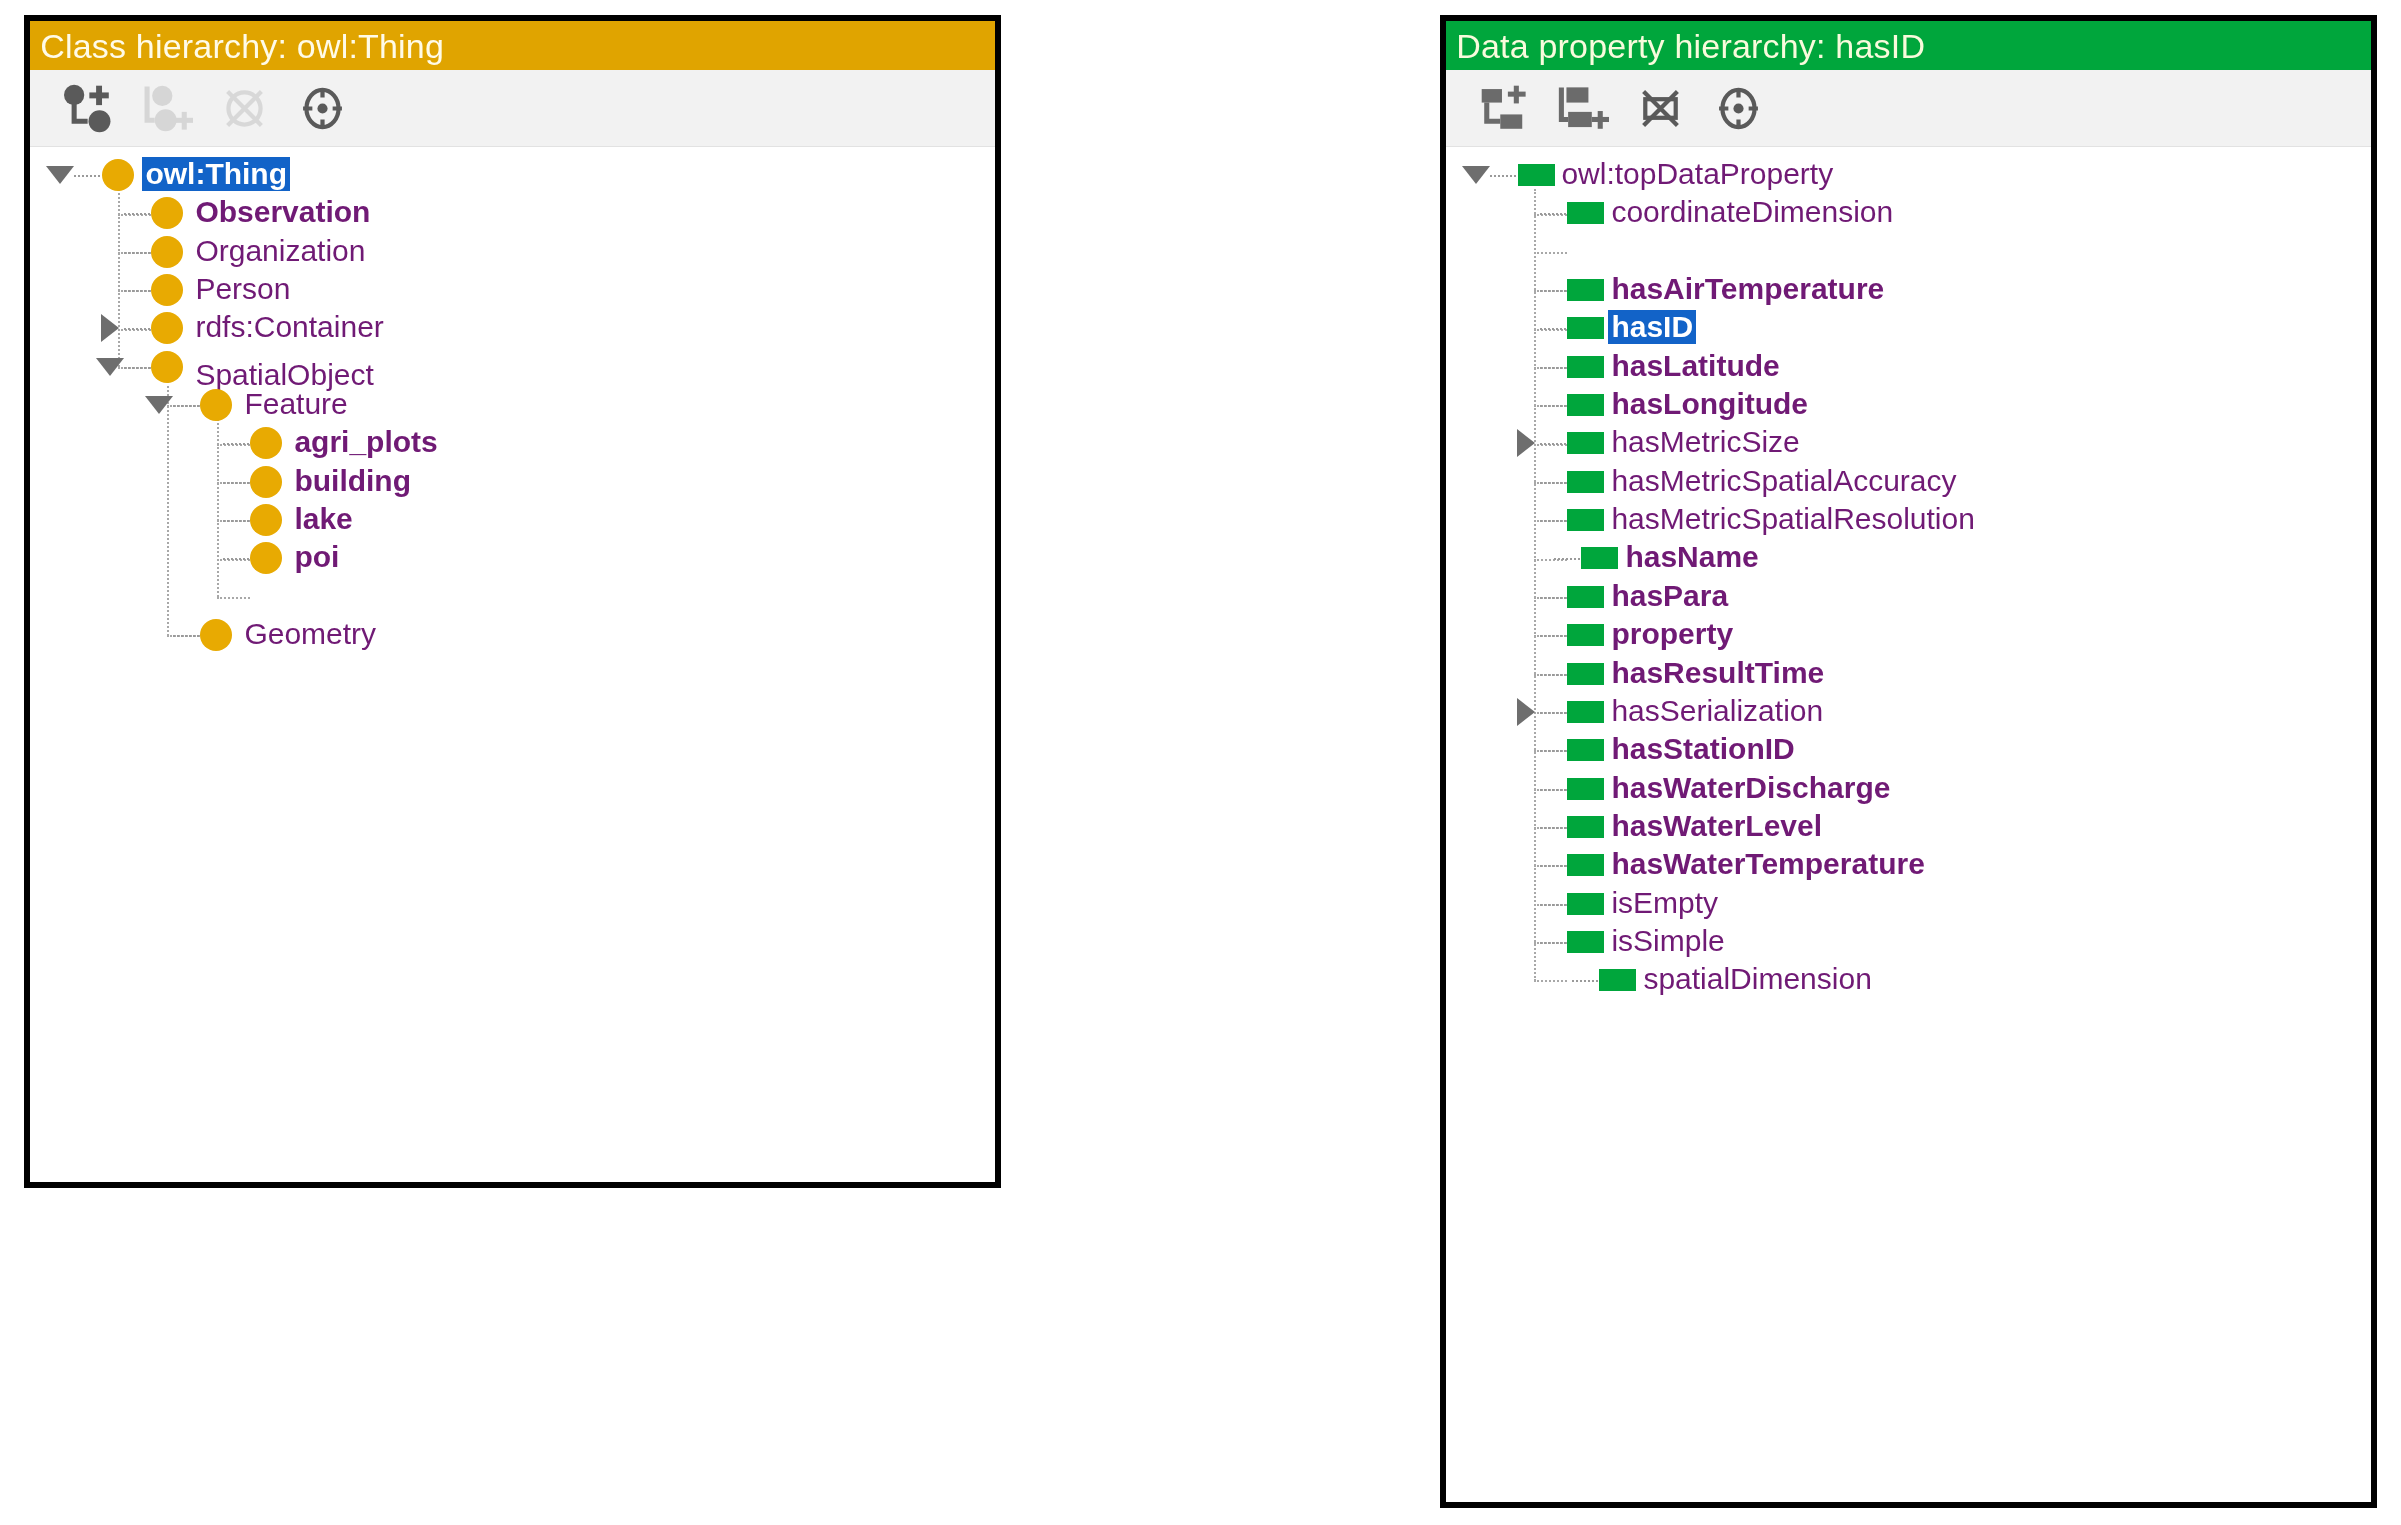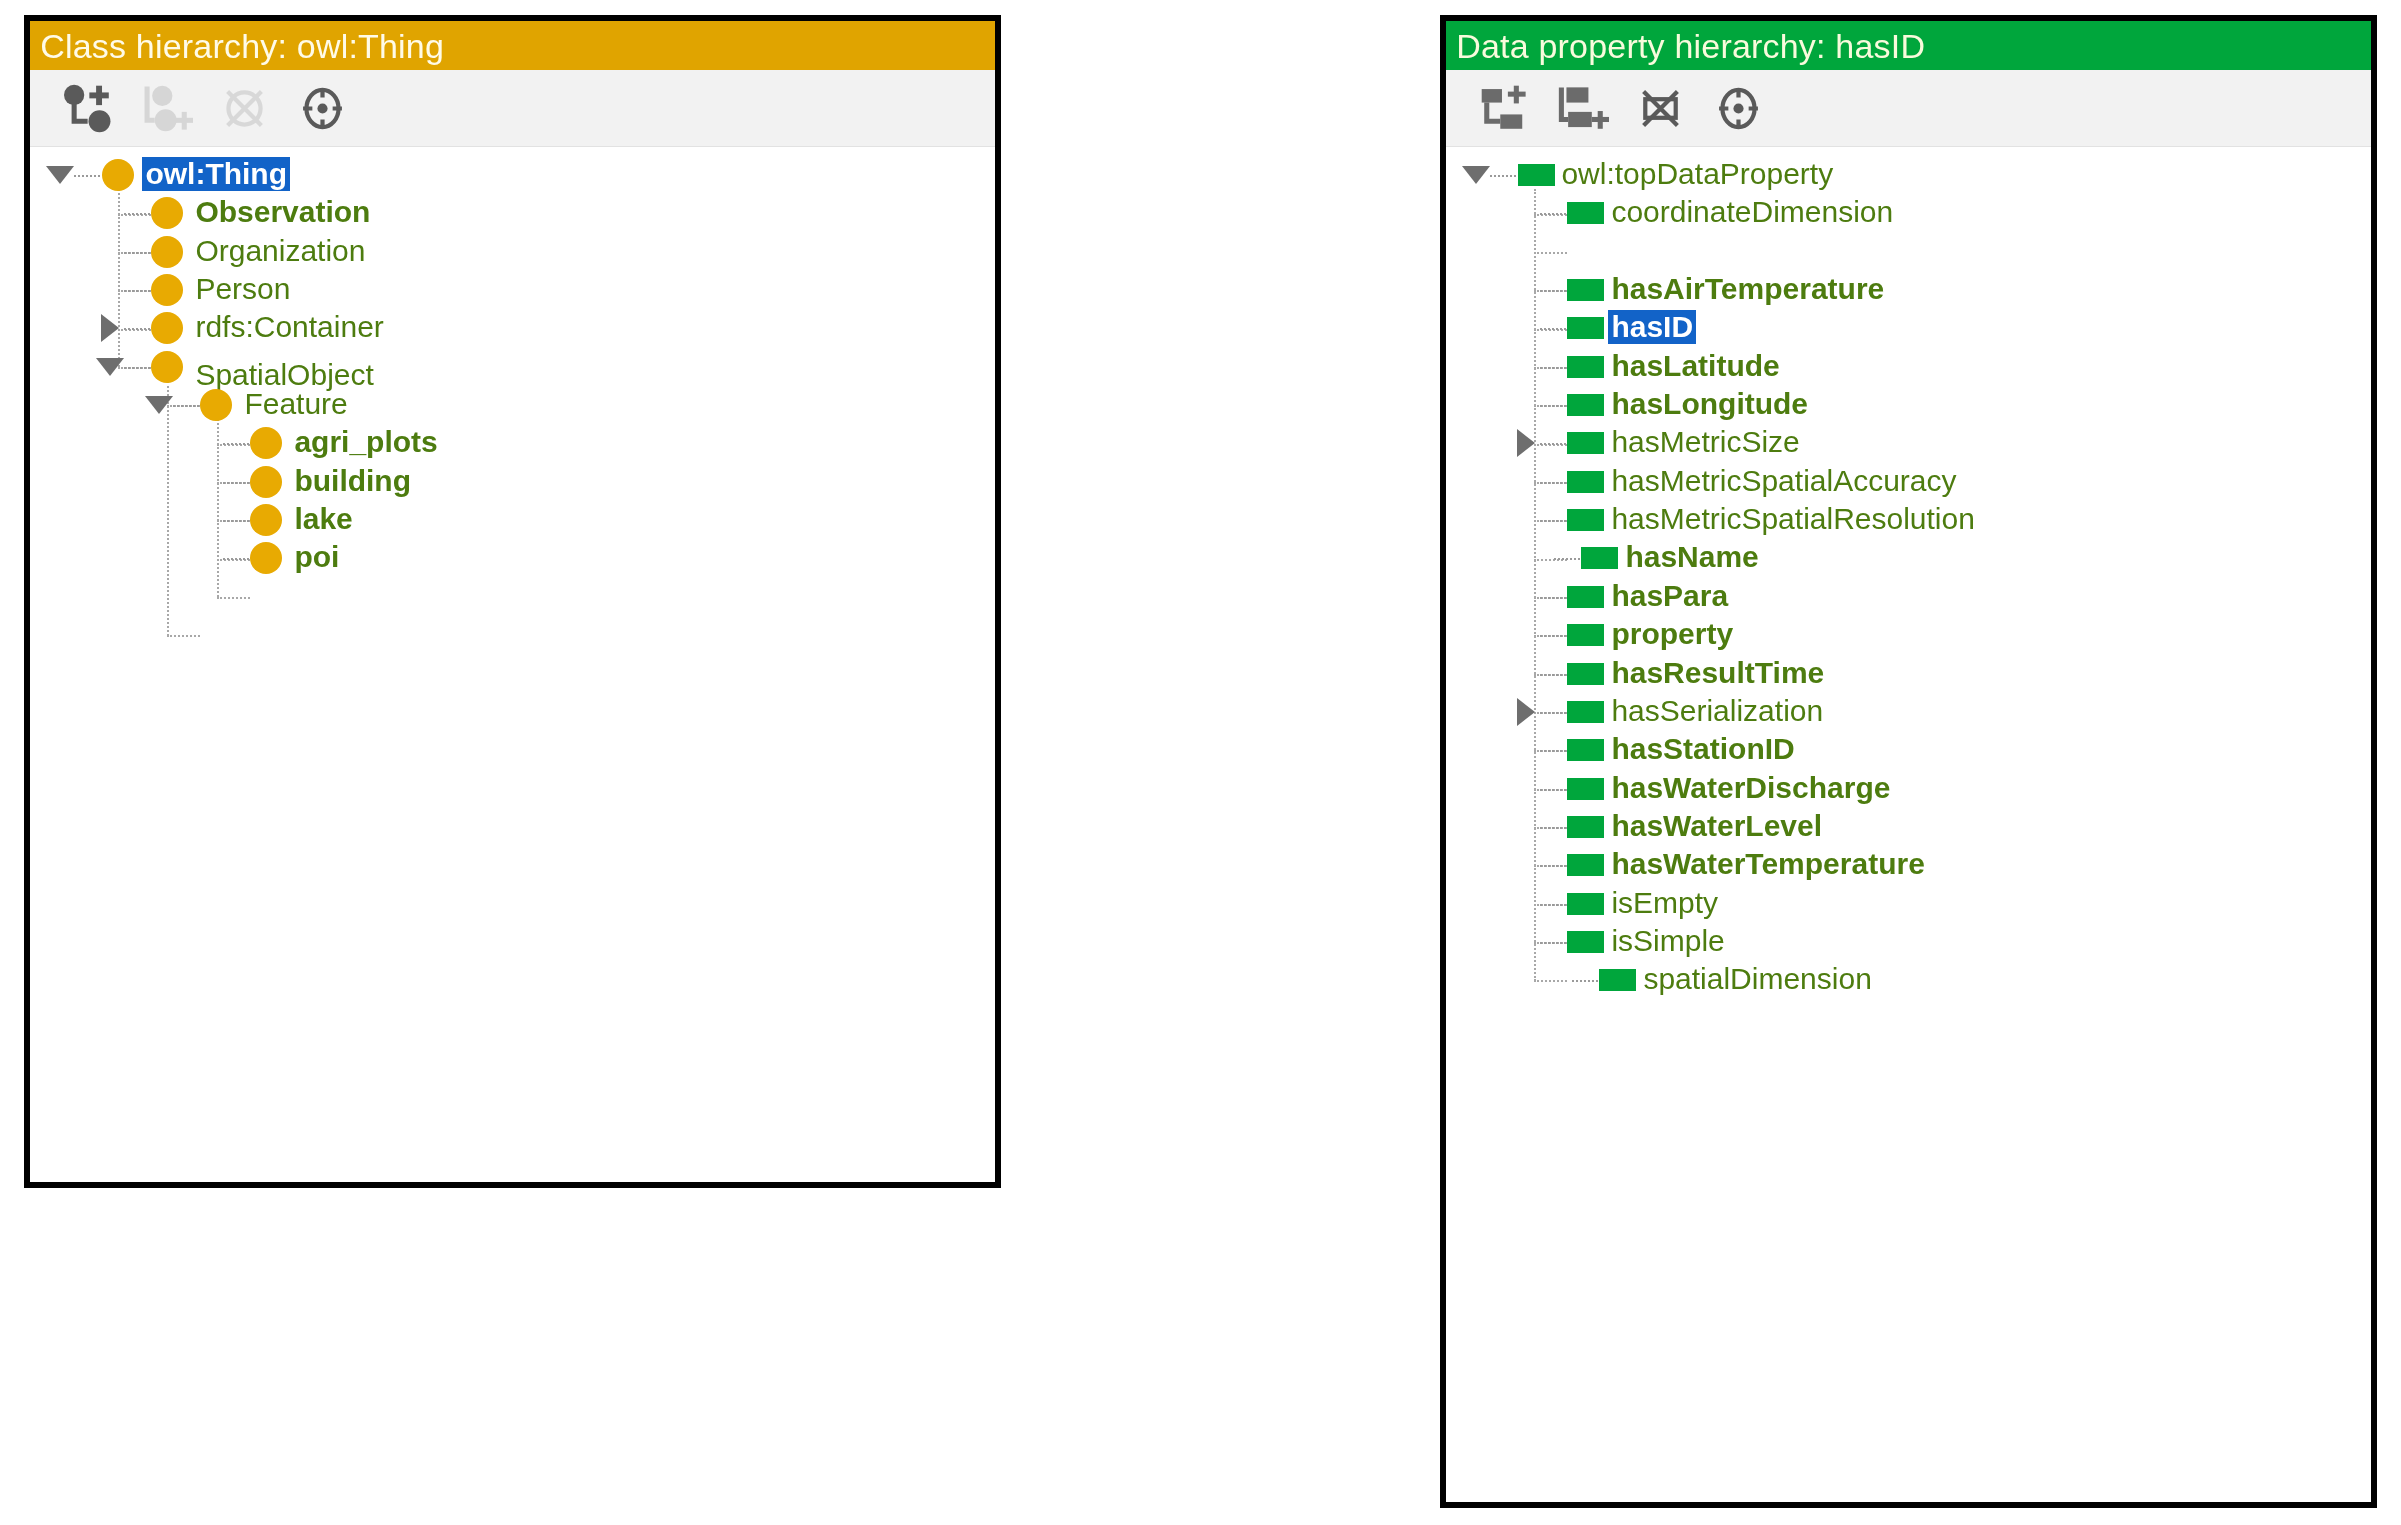--- a/index.html
+++ b/index.html
@@ -77,21 +77,21 @@
   .row{
     position:relative;
     height:38px;
     display:flex;
     align-items:center;
     white-space:nowrap;
   }
   .row .label{
     font-size:30px;
     line-height:32px;
-    color:#4d7c0f;
+    color:#701a75;
     padding:0.9px 3.4px 1.7px 3.4px;
     display:inline-block;
   }
   .row .label.bold{font-weight:bold;}
   .row.selected .label{
     background:#1263c8;
     color:#ffffff;
     font-weight:bold;
   }
 
@@ -274,20 +274,25 @@
           </div>
           <div class="row" style="position: absolute; top: 345px; left: 0px; right: 0px;">
             <span class="stub" style="left: 193px; top: 19px; width: 25.6px;"></span>
             <span class="node-icon circle-icon" style="left: 220px; top: 3.4px;"></span>
             <span class="label bold" style="position: absolute; left: 261px; top: 0.9px;">lake</span>
           </div>
           <div class="row" style="position: absolute; top: 383px; left: 0px; right: 0px;">
             <span class="stub" style="left: 193px; top: 19px; width: 25.6px;"></span>
             <span class="node-icon circle-icon" style="left: 220px; top: 3.4px;"></span>
             <span class="label bold" style="position: absolute; left: 261px; top: 0.9px;">poi</span>
+          </div>
+          <div class="row" style="position: absolute; top: 460px; left: 0px; right: 0px;">
+            <span class="stub" style="left: 143px; top: 19px; width: 25.6px;"></span>
+            <span class="node-icon circle-icon" style="left: 170px; top: 3.4px;"></span>
+            <span class="label" style="position: absolute; left: 211px; top: 0.9px;">Geometry</span>
           </div>
         </div>
     </div>
   </section>
 
   <section class="panel" id="dataprop-panel">
 
     <div class="panel-header">
       <span class="title">Data property hierarchy: hasID</span>
     </div>

